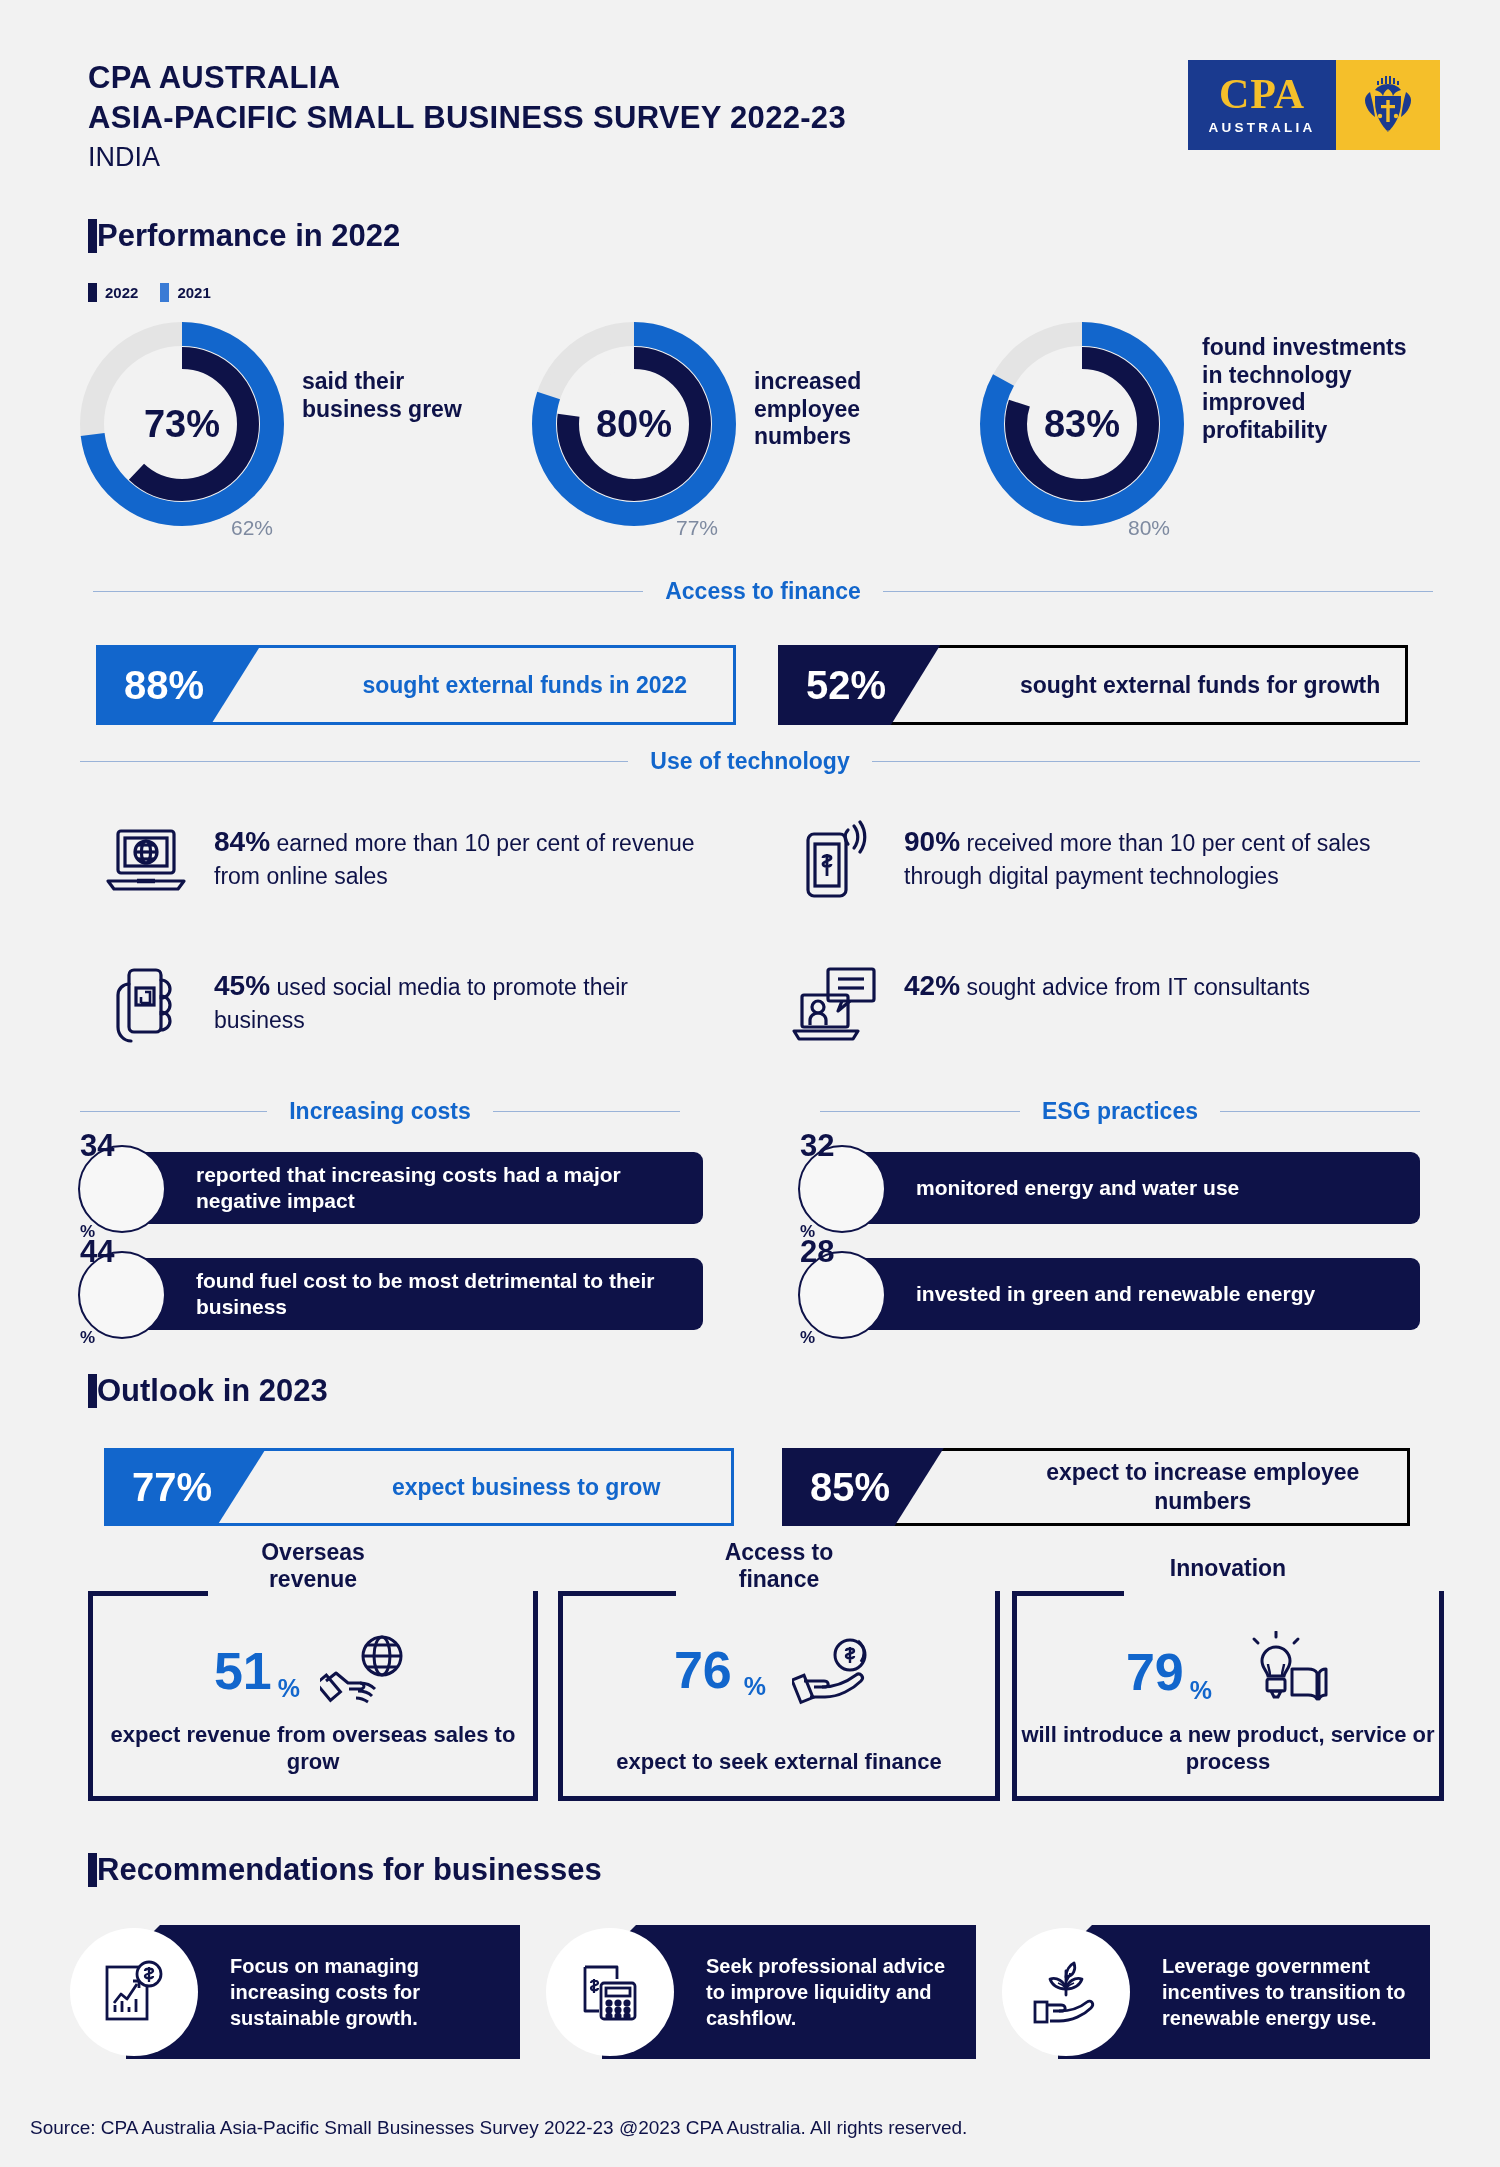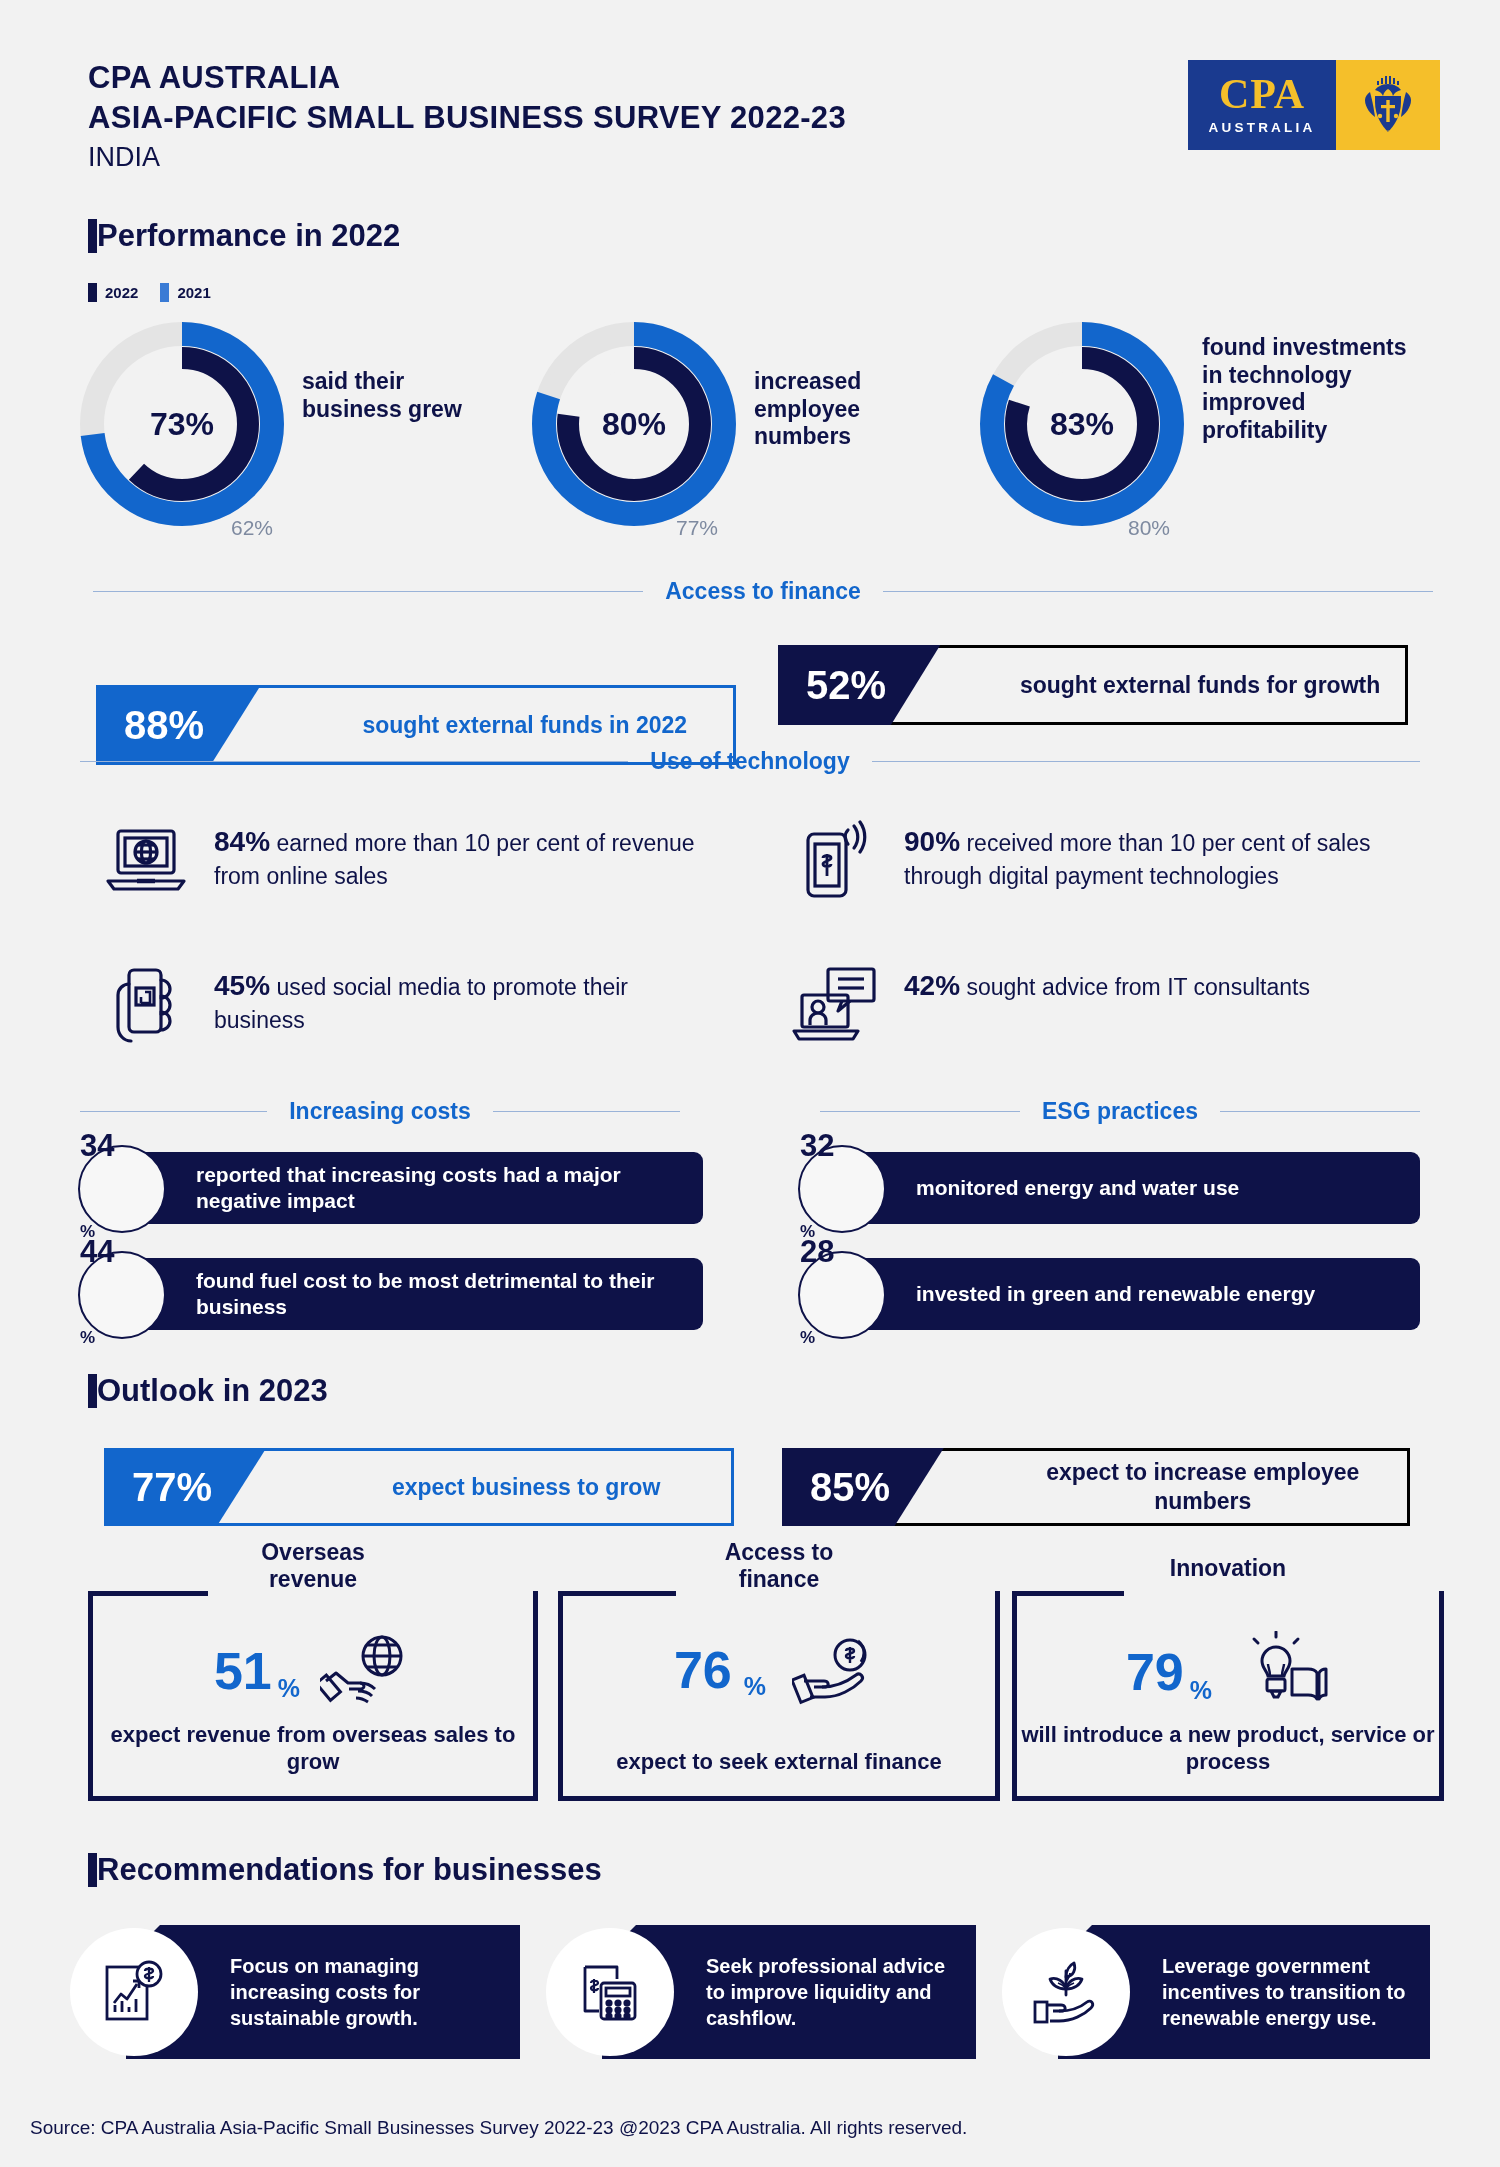--- a/index.html
+++ b/index.html
@@ -44,21 +44,21 @@
   .legend .sw.navy{background:var(--navy);}
   .legend .sw.blue{background:#3a7bd5;}
   .legend .lbl{margin-right:14px;}
 
   
   .donut-row{position:absolute;left:0;top:320px;width:100%;height:260px;}
   .donut-item{position:absolute;display:flex;align-items:flex-start;}
   .donut-wrap{position:relative;width:208px;height:208px;flex:none;}
   .donut-wrap svg{display:block;}
   .donut-val{position:absolute;left:0;right:0;top:50%;transform:translateY(-50%);
-             text-align:center;font-size:32px;font-weight:bold;color:var(--navy);}
+             text-align:center;font-size:38px;font-weight:bold;color:var(--navy);}
   .donut-sub{position:absolute;font-size:21px;color:var(--grey-txt);font-weight:normal;}
   .donut-label{font-size:23px;font-weight:bold;line-height:1.2;margin-left:16px;margin-top:48px;}
 
   
   .divider{position:absolute;display:flex;align-items:center;gap:22px;}
   .divider .ln{height:1px;background:#9ab3d8;flex:1;}
   .divider .dl{font-size:23px;font-weight:bold;color:var(--blue);white-space:nowrap;}
 
   
   .banner{position:absolute;display:flex;align-items:stretch;}
@@ -223,21 +223,21 @@
       <div class="donut-label" style="width:220px;margin-top:14px;">found investments in technology improved profitability</div>
     </div>
   </div>
 
   <div class="divider" style="left:93px;top:578px;width:1340px;">
     <span class="ln"></span>
     <span class="dl">Access to finance</span>
     <span class="ln"></span>
   </div>
 
-  <div class="banner" style="left:96px;top:645px;width:640px;height:80px;margin-top:40px;">
+  <div class="banner" style="left:96px;top:645px;width:640px;height:80px;">
     <div class="body">
       <div class="outline"></div>
       <div class="wedge"></div>
       <div class="pct">88%</div>
       <div class="caption">sought external funds in 2022</div>
     </div>
   </div>
 
   <div class="banner dark" style="left:778px;top:645px;width:630px;height:80px;">
     <div class="body">

